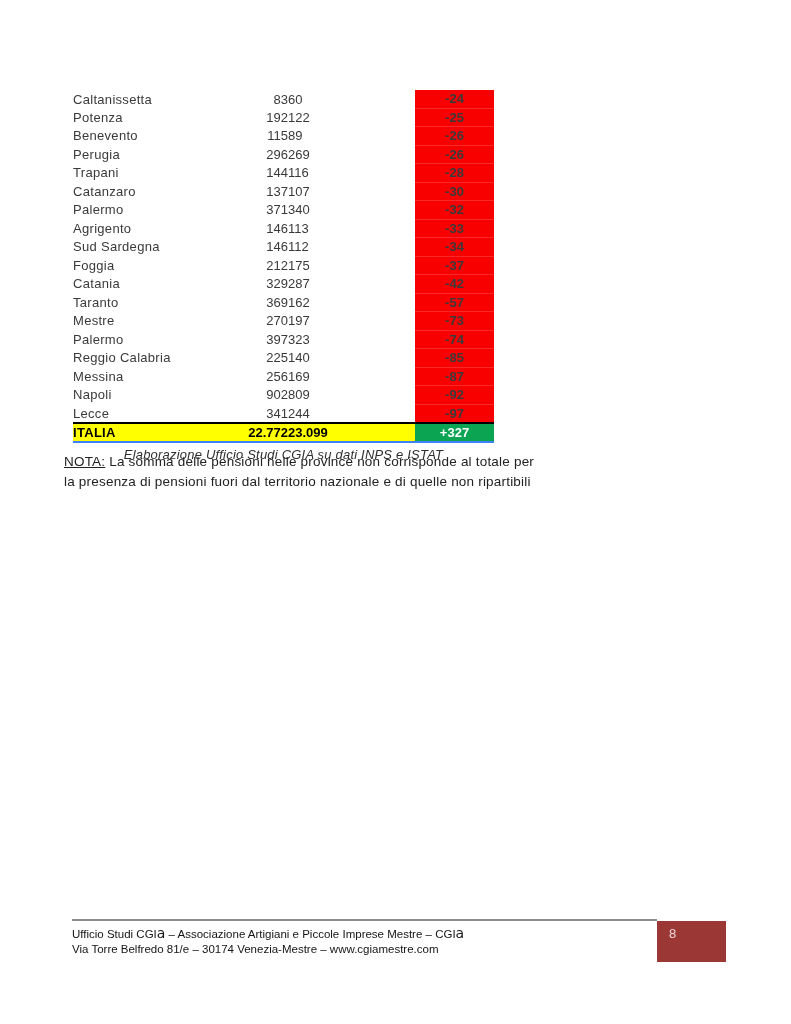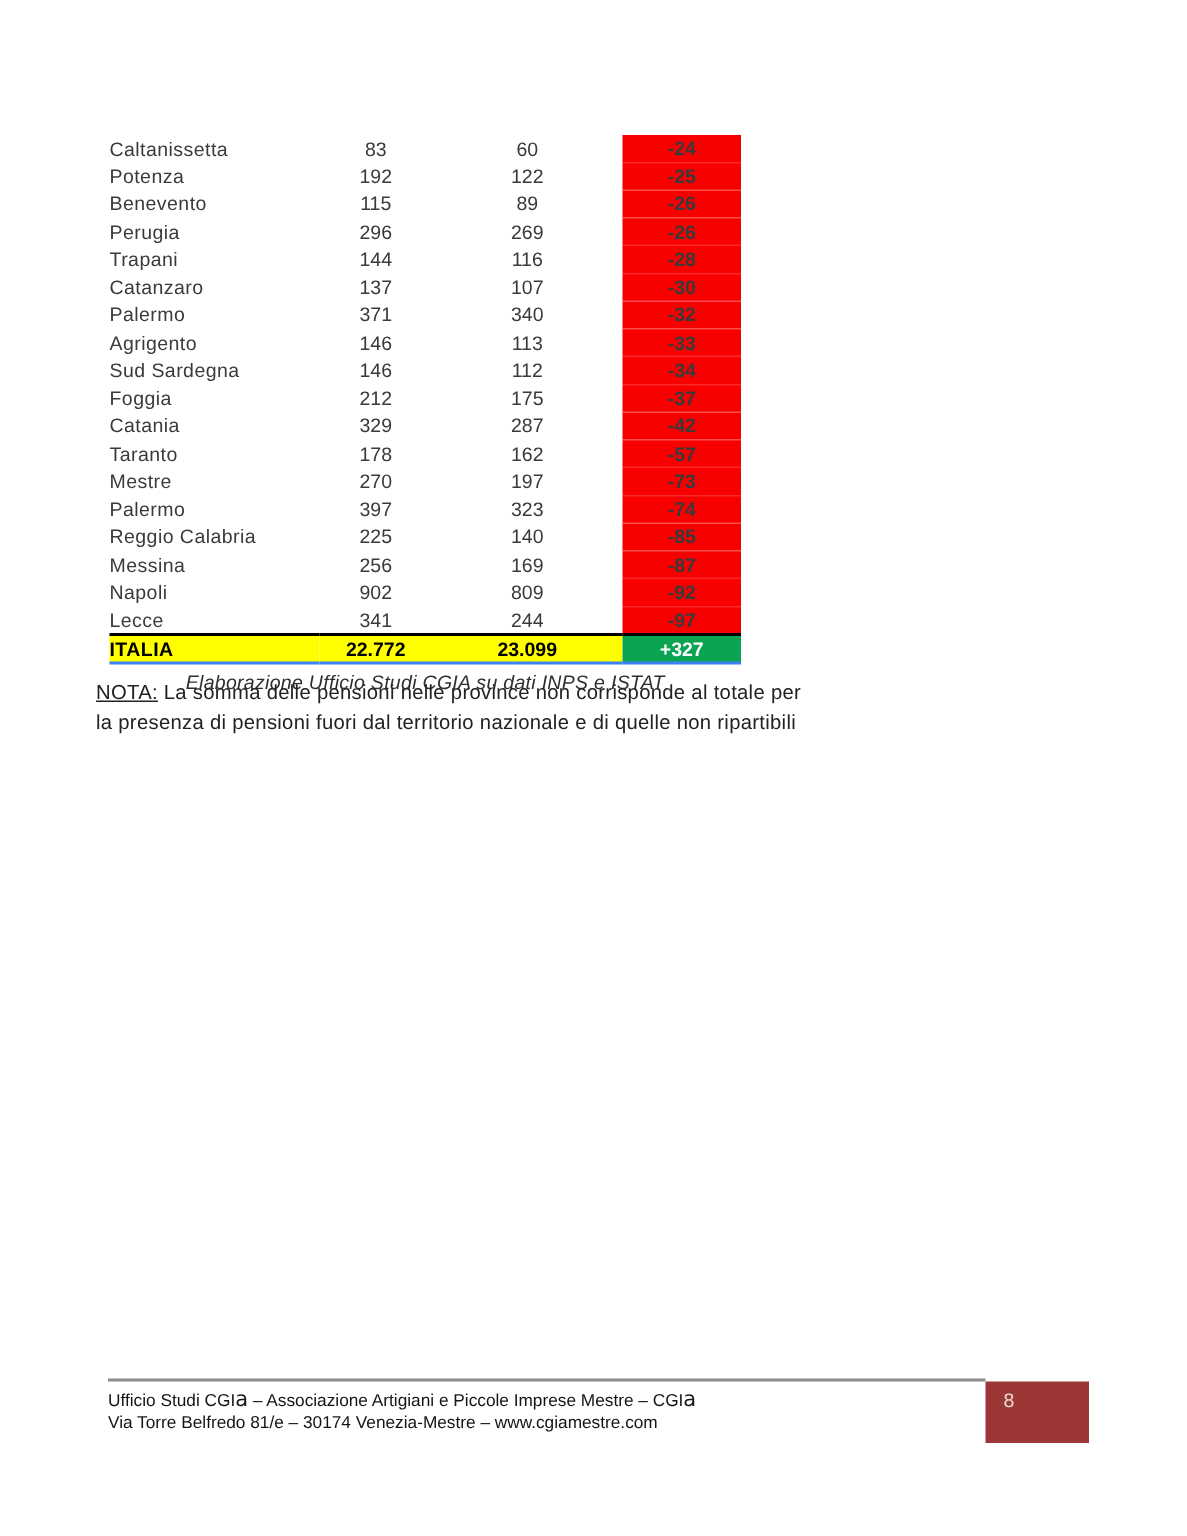--- a/index.html
+++ b/index.html
@@ -33,22 +33,22 @@
   table.pension td {
     height: 17.5px;
     font-size: 13px;
     line-height: 1;
     padding: 0;
     vertical-align: middle;
     white-space: nowrap;
     color: #3a3a3a;
   }
   td.c-name { text-align: left; padding-left: 5px; letter-spacing: 0.3px; }
-  td.c-v1   { text-align: center; }
-  td.c-v2   { text-align: center; padding-right: 38px; margin-left: 20px; }
+  td.c-v1   { text-align: right; }
+  td.c-v2   { text-align: left; padding-right: 38px; margin-left: 20px; }
   td.c-diff {
     background: var(--negative-bg, #f90000);
     color: #ffffff;
     font-weight: bold;
     text-align: center;
     font-size: 12px;
     border-bottom: 1px solid rgba(255,255,255,0.16);
   }
 
   tr.total td {
@@ -197,21 +197,21 @@
     <td class="c-diff">-37</td>
   </tr>
           <tr>
     <td class="c-name">Catania</td>
     <td class="c-v1">329</td>
     <td class="c-v2">287</td>
     <td class="c-diff">-42</td>
   </tr>
           <tr>
     <td class="c-name">Taranto</td>
-    <td class="c-v1">178</td>
+    <td class="c-v1">369</td>
     <td class="c-v2">162</td>
     <td class="c-diff">-57</td>
   </tr>
           <tr>
     <td class="c-name">Mestre</td>
     <td class="c-v1">270</td>
     <td class="c-v2">197</td>
     <td class="c-diff">-73</td>
   </tr>
           <tr>

